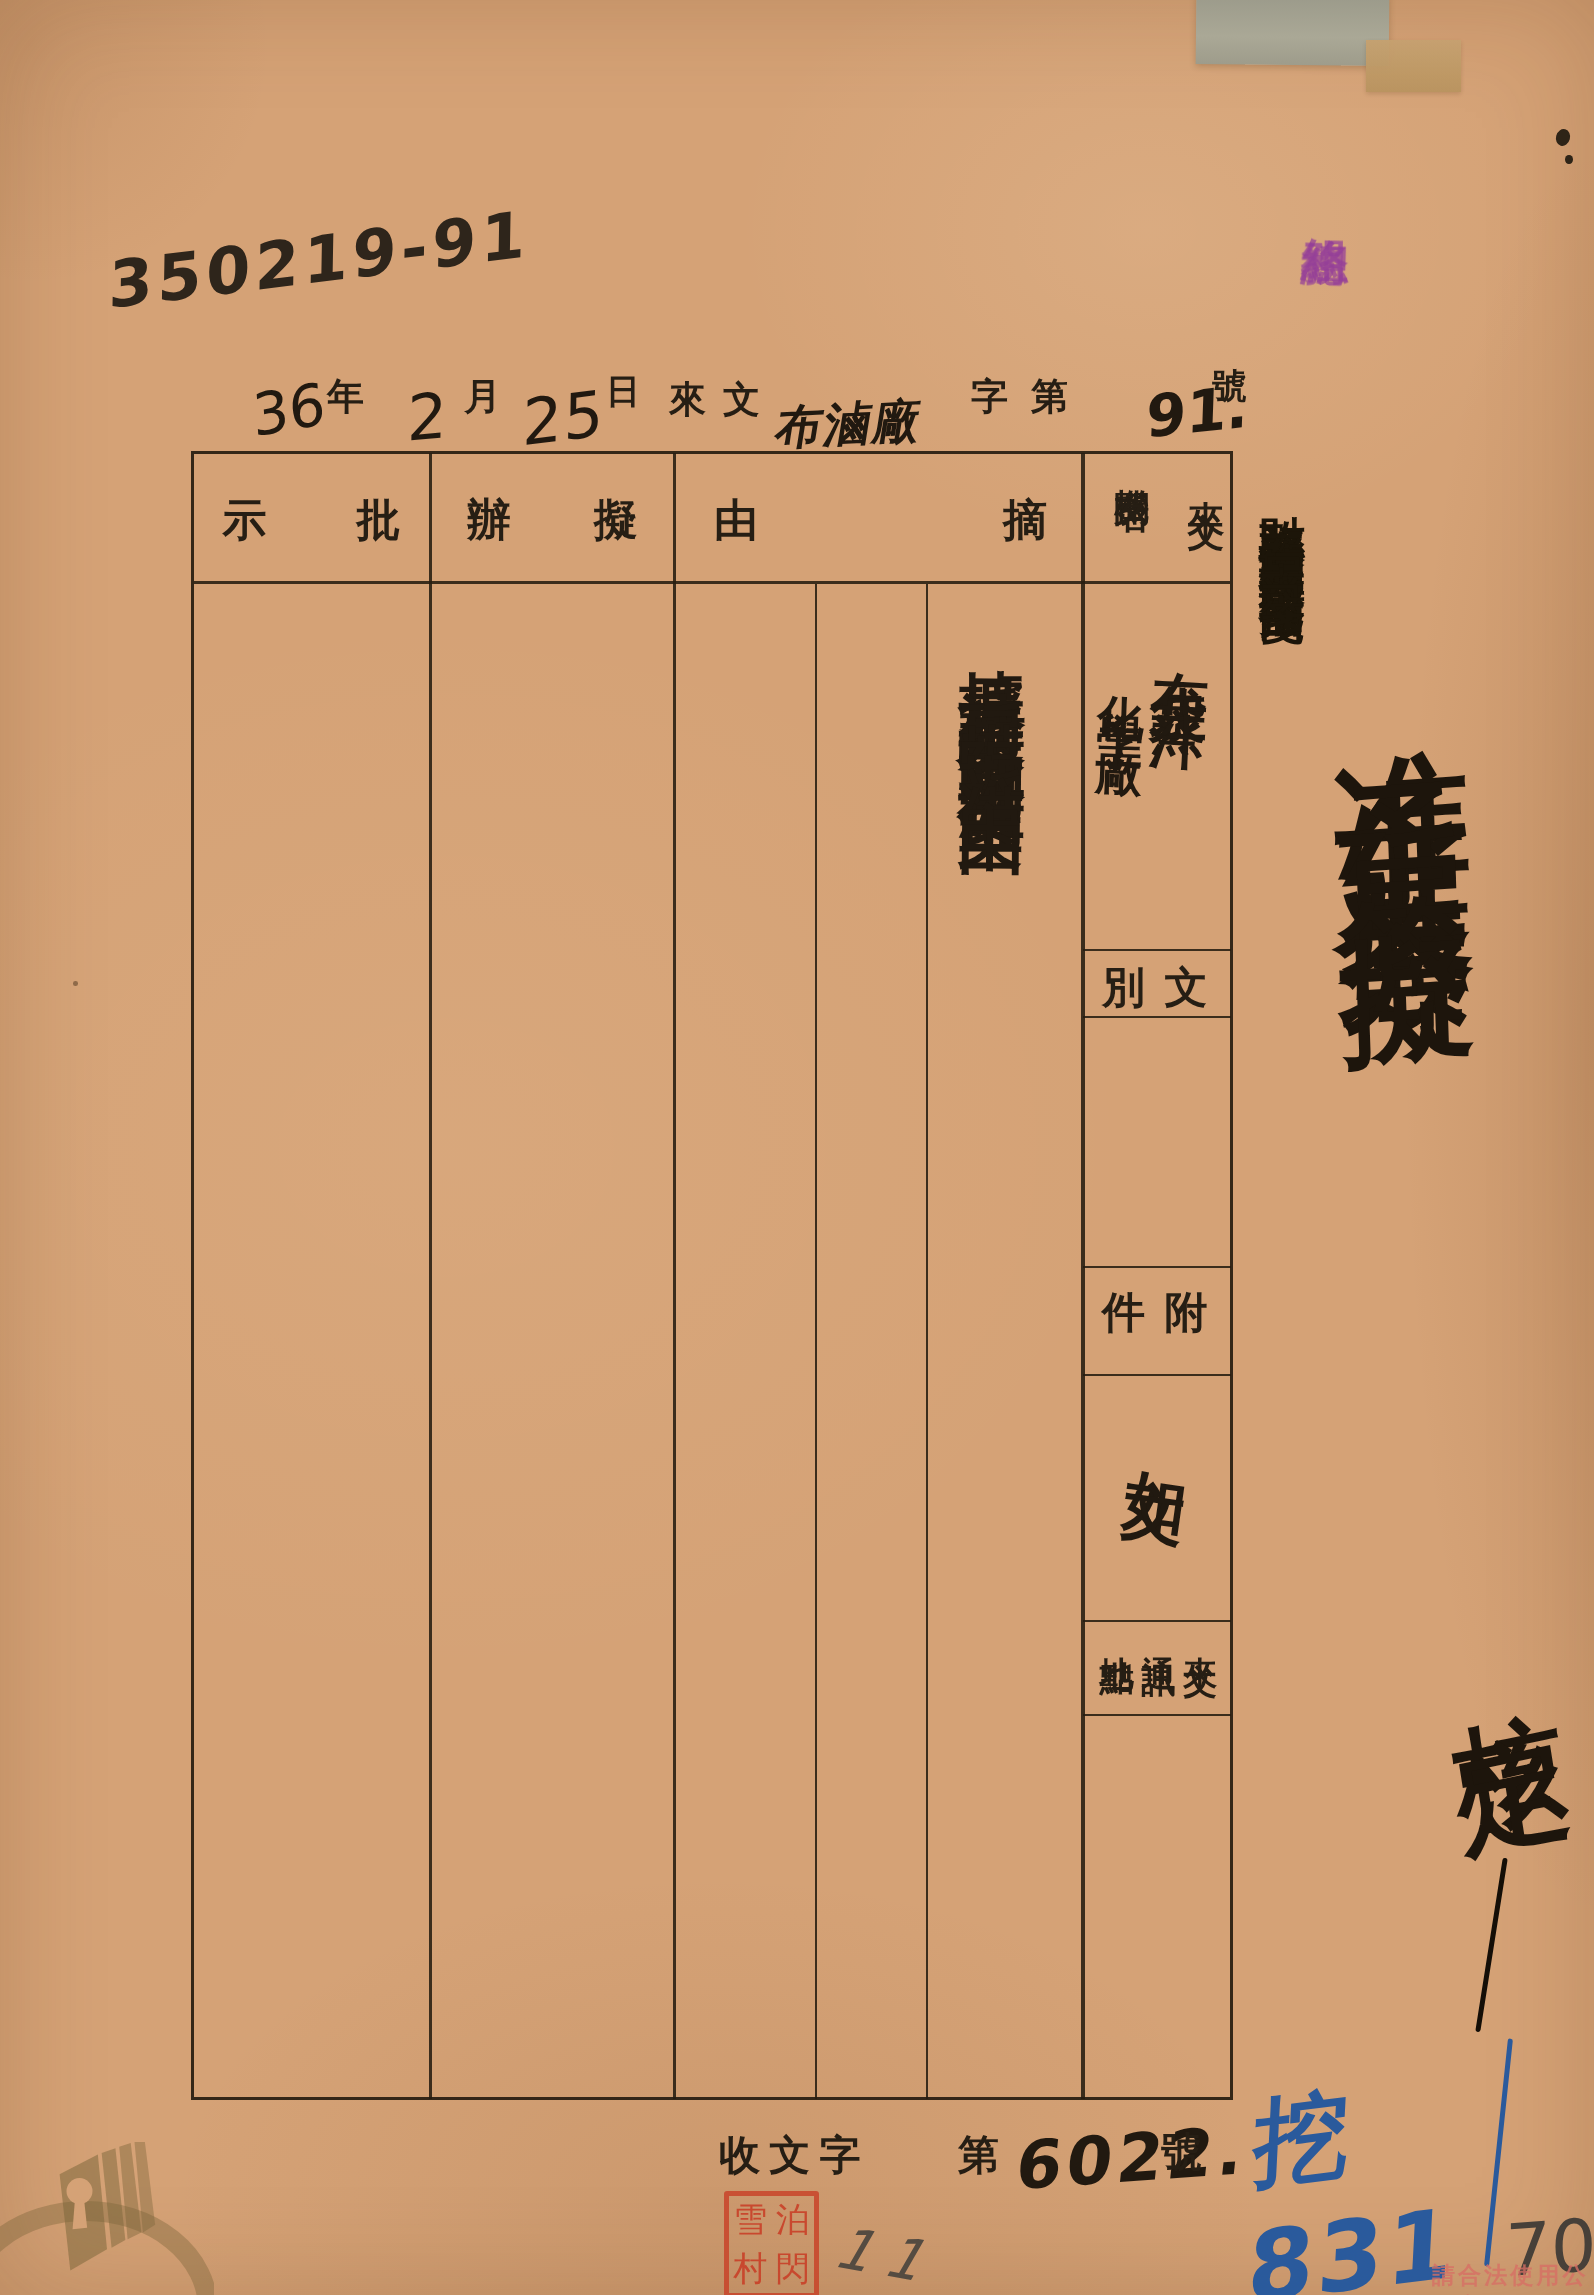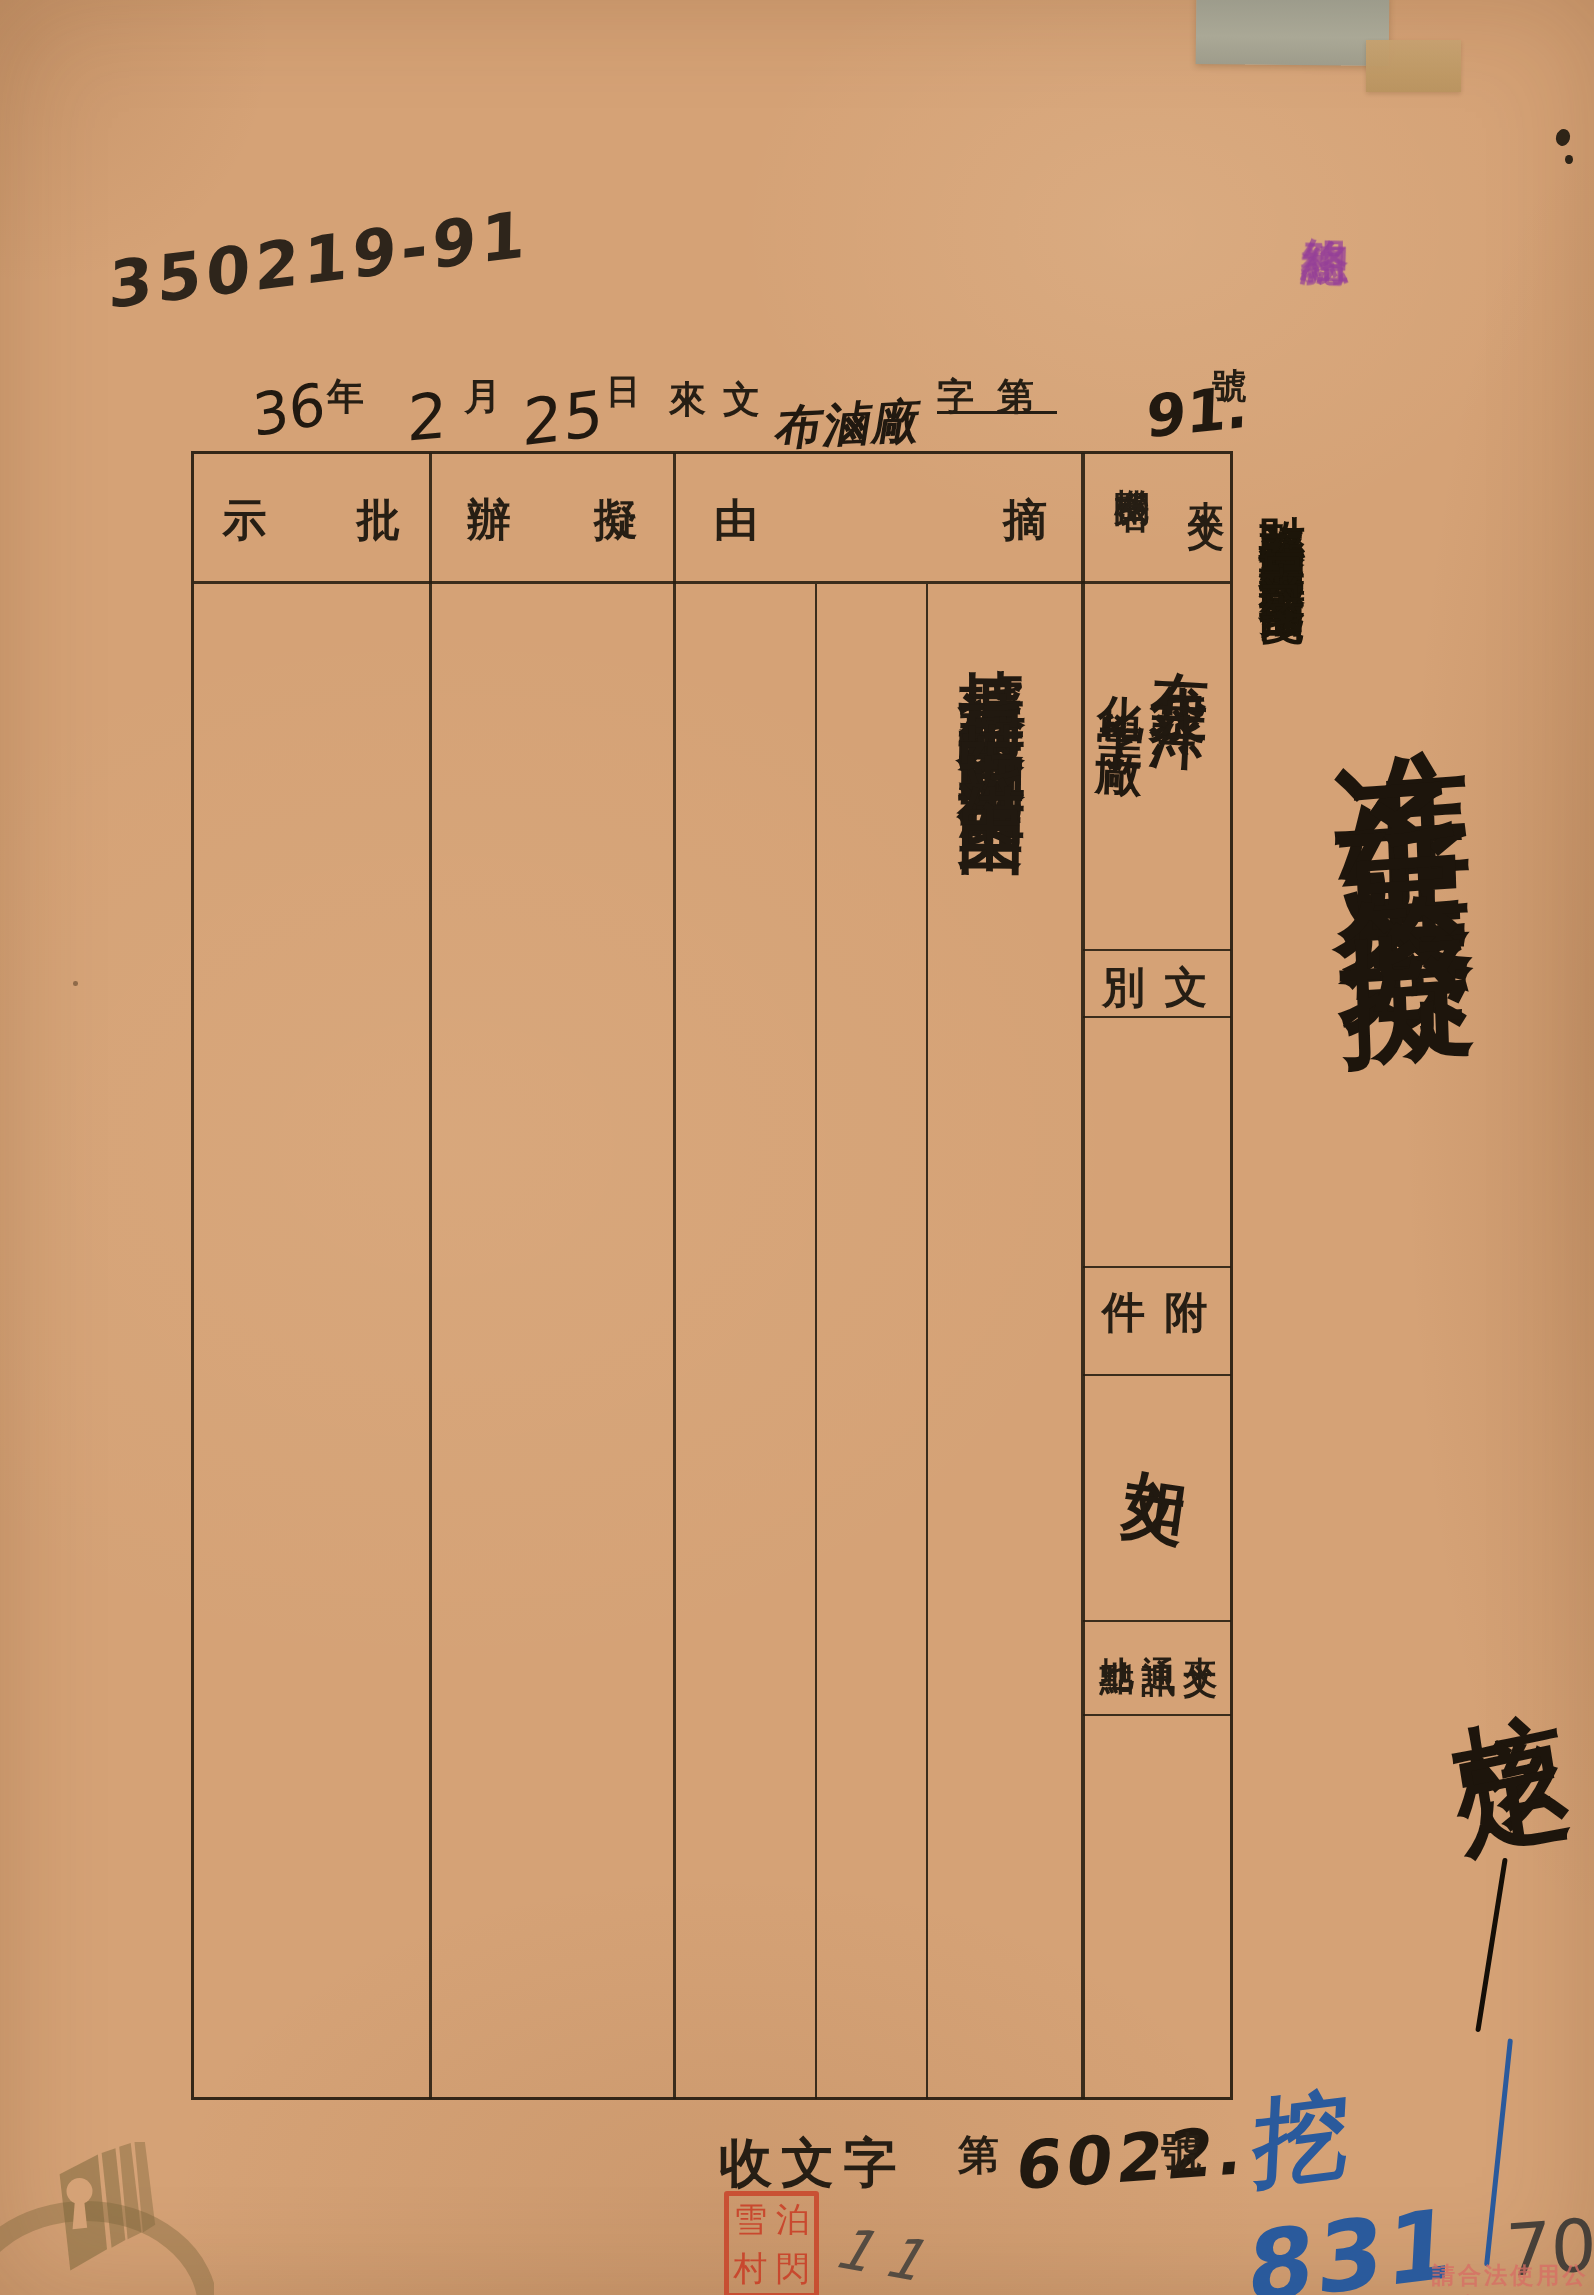--- a/index.html
+++ b/index.html
@@ -40,21 +40,21 @@
   <div class="abs v" style="left:1300px;top:202px;font-size:47px;line-height:55px;font-weight:700;color:rgba(148,62,152,.72);filter:blur(0.5px);transform:rotate(1.5deg);">總務組</div>
 
   <div class="abs hand" style="left:252px;top:376px;font-size:58px;transform:rotate(-10deg) skewX(-6deg);">36</div>
   <div class="abs print" style="left:327px;top:372px;font-size:37px;">年</div>
   <div class="abs hand" style="left:407px;top:381px;font-size:63px;transform:rotate(-5deg) skewX(-6deg);">2</div>
   <div class="abs print" style="left:464px;top:372px;font-size:37px;">月</div>
   <div class="abs hand" style="left:522px;top:382px;font-size:63px;letter-spacing:1.5px;transform:rotate(-7deg) skewX(-8deg);">25</div>
   <div class="abs print" style="left:606px;top:369px;font-size:34px;">日</div>
   <div class="abs print" style="left:669px;top:375px;font-size:37px;letter-spacing:17px;">來文</div>
   <div class="abs hand" style="left:776px;top:393px;font-size:47px;font-weight:600;letter-spacing:1.5px;transform:rotate(-3deg) skewX(-12deg);">布滷廠</div>
-  <div class="abs print" style="left:937px;top:372px;font-size:37px;letter-spacing:23px;text-decoration:underline;">字第</div>
+  <div class="abs print" style="left:971px;top:372px;font-size:37px;letter-spacing:23px;">字第</div>
   <div class="abs hand" style="left:1146px;top:378px;font-size:58px;font-weight:600;transform:rotate(-6deg) skewX(-8deg);">91.</div>
   <div class="abs print" style="left:1212px;top:363px;font-size:35px;">號</div>
 
   <div class="abs" style="left:191px;top:451px;width:1042px;height:1649px;border:3.8px solid rgba(38,28,16,.92);box-sizing:border-box;"></div>
   <div class="tline" style="left:194px;top:581px;width:1036px;height:3.1px;"></div>
   <div class="tline" style="left:429px;top:453px;width:3.1px;height:1646px;"></div>
   <div class="tline" style="left:673px;top:453px;width:3.1px;height:1646px;"></div>
   <div class="tline" style="left:1081px;top:453px;width:3.8px;height:1646px;"></div>
   <div class="tline" style="left:815px;top:584px;width:2.3px;height:1515px;"></div>
   <div class="tline" style="left:926px;top:584px;width:2.3px;height:1515px;"></div>
@@ -106,21 +106,21 @@
   <div class="abs v hand" style="left:1310px;top:639px;font-size:136px;font-weight:700;letter-spacing:37px;color:#140e07;transform:rotate(-2deg) skewY(-2deg);opacity:.95;">准予延展簽擬</div>
   <div class="abs v hand" style="left:1415px;top:1628px;font-size:111px;font-weight:700;letter-spacing:17px;color:#140e07;transform:rotate(-9deg) skewY(-3deg);opacity:.95;">核定</div>
   <div class="abs" style="left:1489px;top:1857px;width:5.4px;height:176px;background:#140e07;border-radius:3.1px;transform:rotate(9deg);"></div>
 
   <div class="abs hand" style="left:1250px;top:2061px;font-size:96px;font-weight:600;color:#2a5a9c;letter-spacing:3.1px;transform:rotate(-7deg) skewX(-10deg);">挖 831</div>
   <div class="abs" style="left:1496px;top:2038px;width:4.6px;height:229px;background:#2a5a9c;border-radius:2.3px;transform:rotate(6deg);"></div>
 
   <div class="abs hand" style="left:1505px;top:2206px;font-size:72px;color:#474039;transform:rotate(-4deg) skewX(-4deg);">70</div>
   <div class="abs hand" style="left:841px;top:2223px;font-size:57px;color:#544b41;letter-spacing:13.8px;transform:rotate(10deg) skewX(-20deg);">11</div>
 
-  <div class="abs print" style="left:719px;top:2128px;font-size:53px;letter-spacing:9.2px;">收文字</div>
+  <div class="abs print" style="left:719px;top:2128px;font-size:41px;letter-spacing:9.2px;">收文字</div>
   <div class="abs print" style="left:958px;top:2128px;font-size:41px;">第</div>
   <div class="abs hand" style="left:1016px;top:2120px;font-size:66px;font-weight:600;letter-spacing:4.6px;transform:rotate(-4deg) skewX(-10deg);">6022.</div>
   <div class="abs print" style="left:1161px;top:2125px;font-size:41px;">號</div>
 
   <div class="abs" style="left:724px;top:2191px;width:95px;height:107px;border:5.4px solid rgba(200,62,38,.8);border-radius:3.1px;box-sizing:border-box;display:grid;grid-template-columns:1fr 1fr;direction:rtl;filter:blur(0.5px);">
     <span style="font-size:34px;line-height:47px;text-align:center;color:rgba(200,62,38,.88);">泊</span>
     <span style="font-size:34px;line-height:47px;text-align:center;color:rgba(200,62,38,.88);">雪</span>
     <span style="font-size:34px;line-height:47px;text-align:center;color:rgba(200,62,38,.88);">閃</span>
     <span style="font-size:34px;line-height:47px;text-align:center;color:rgba(200,62,38,.88);">村</span>
   </div>

